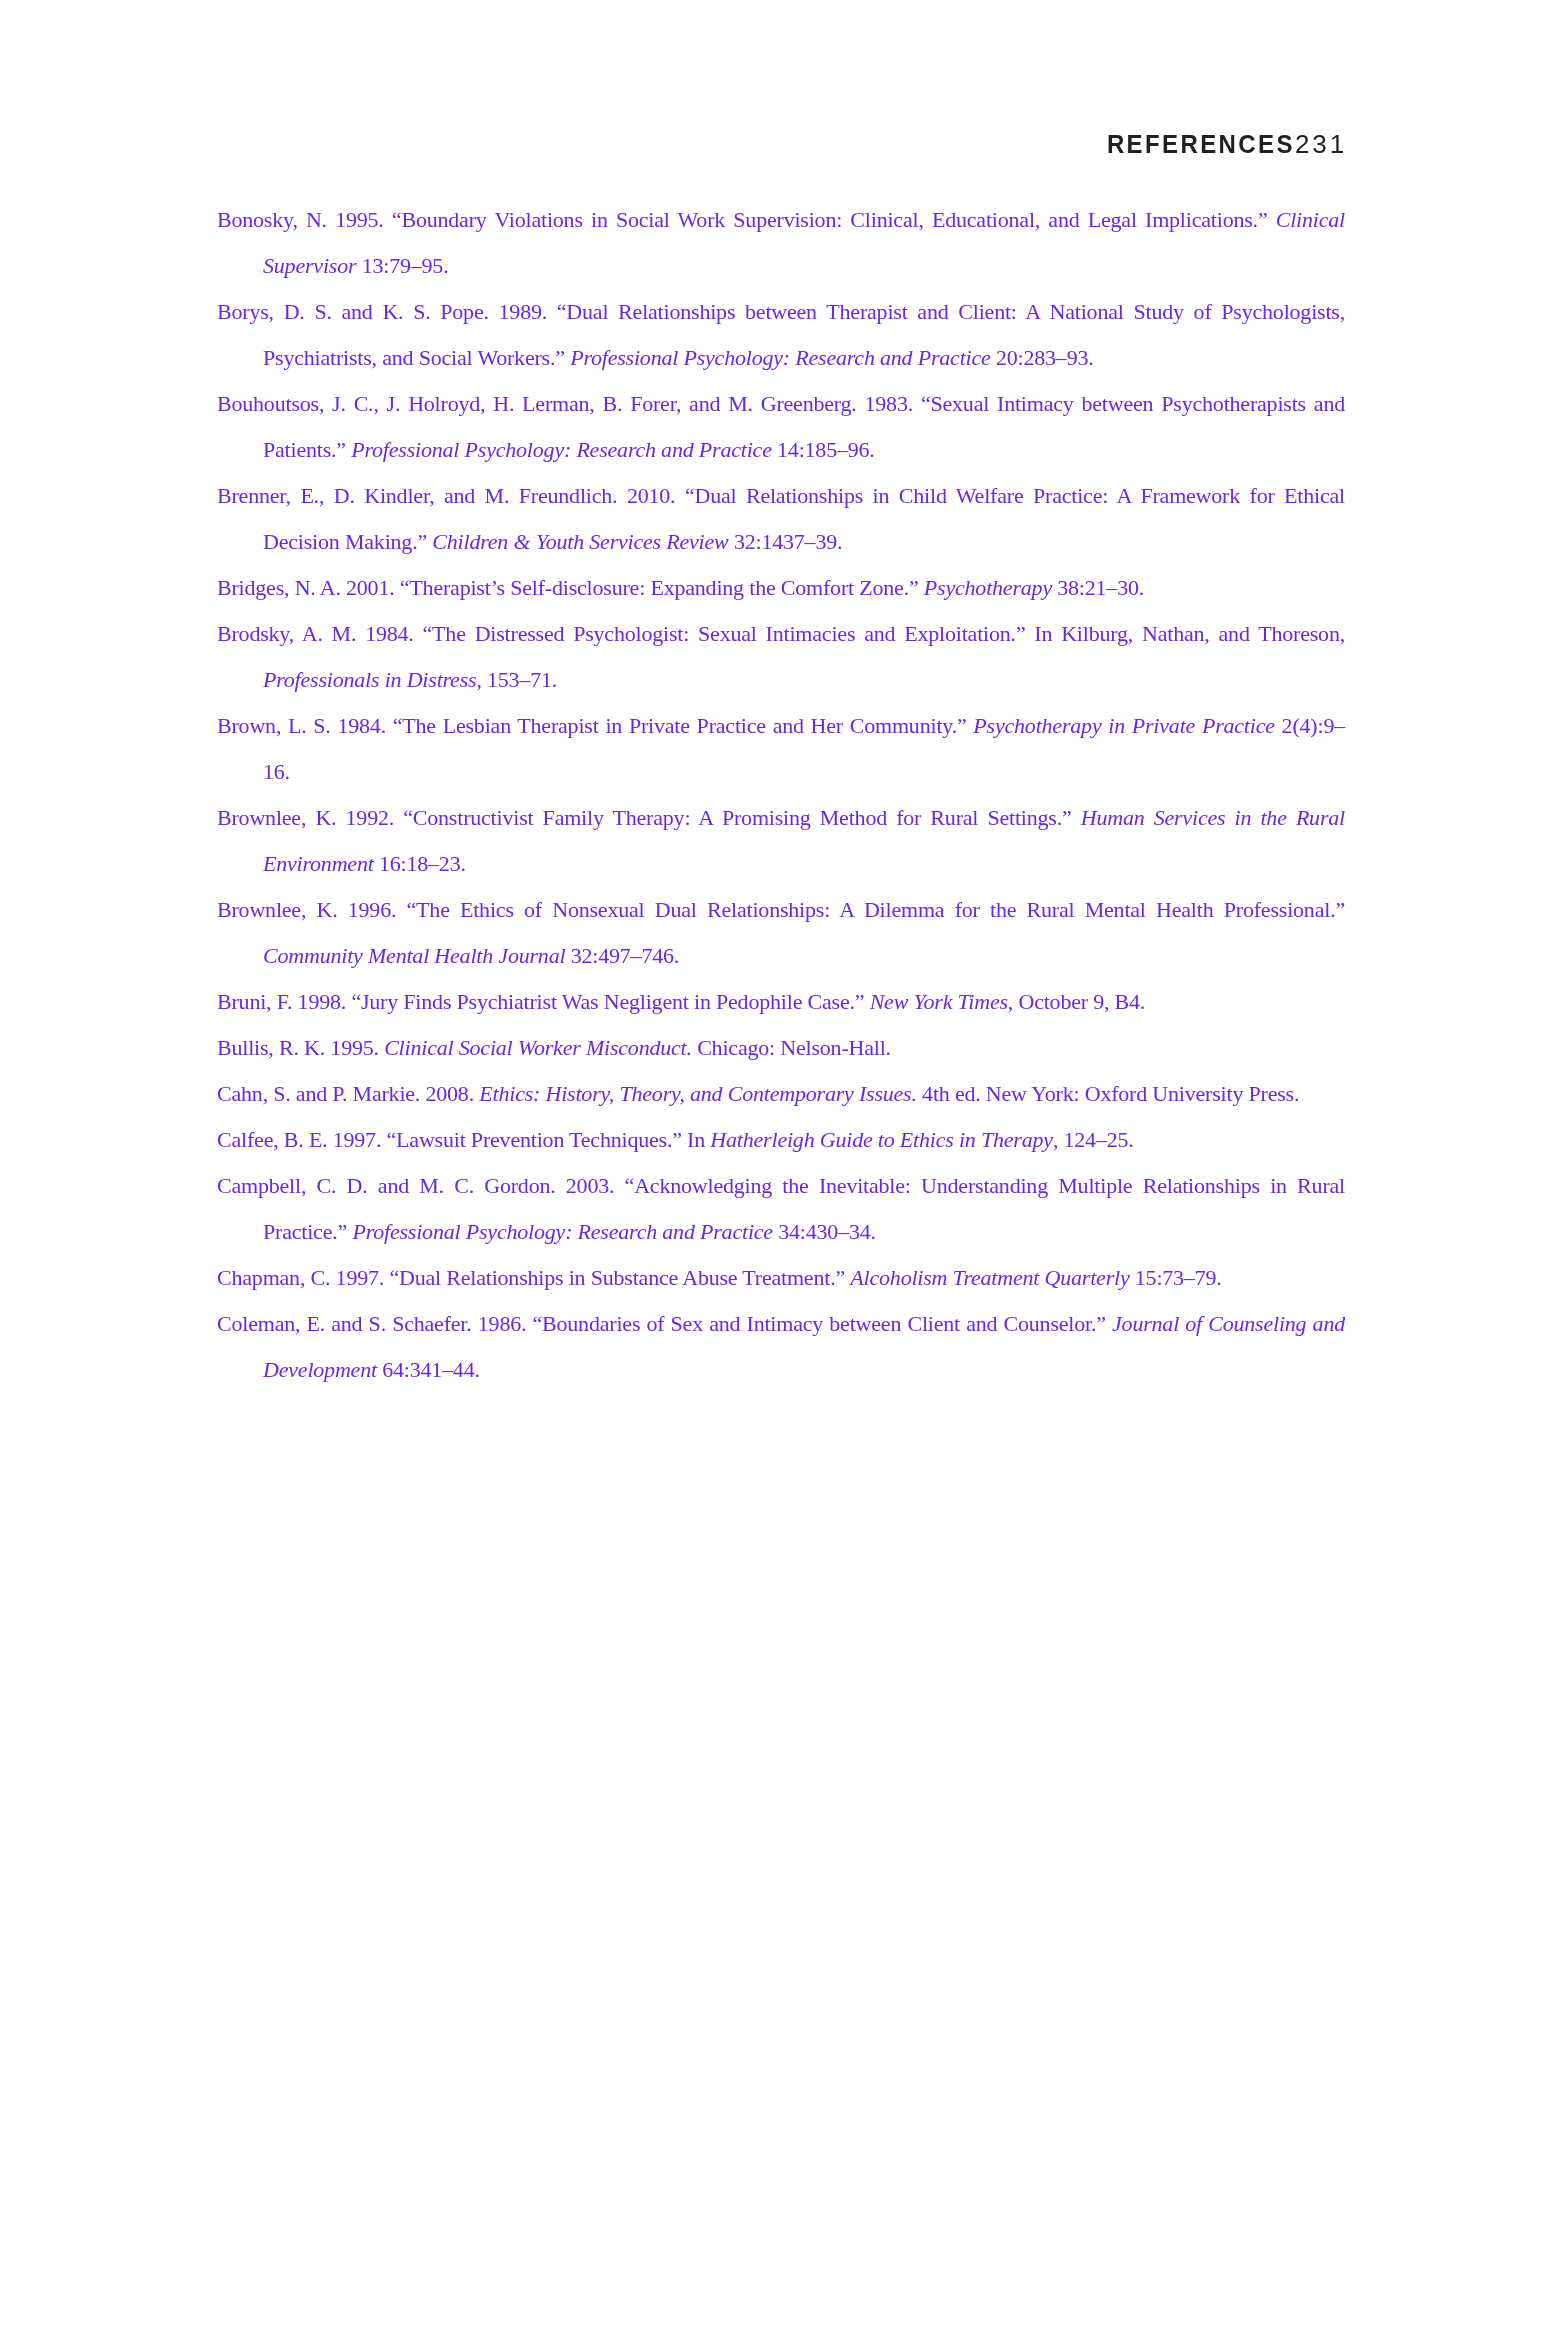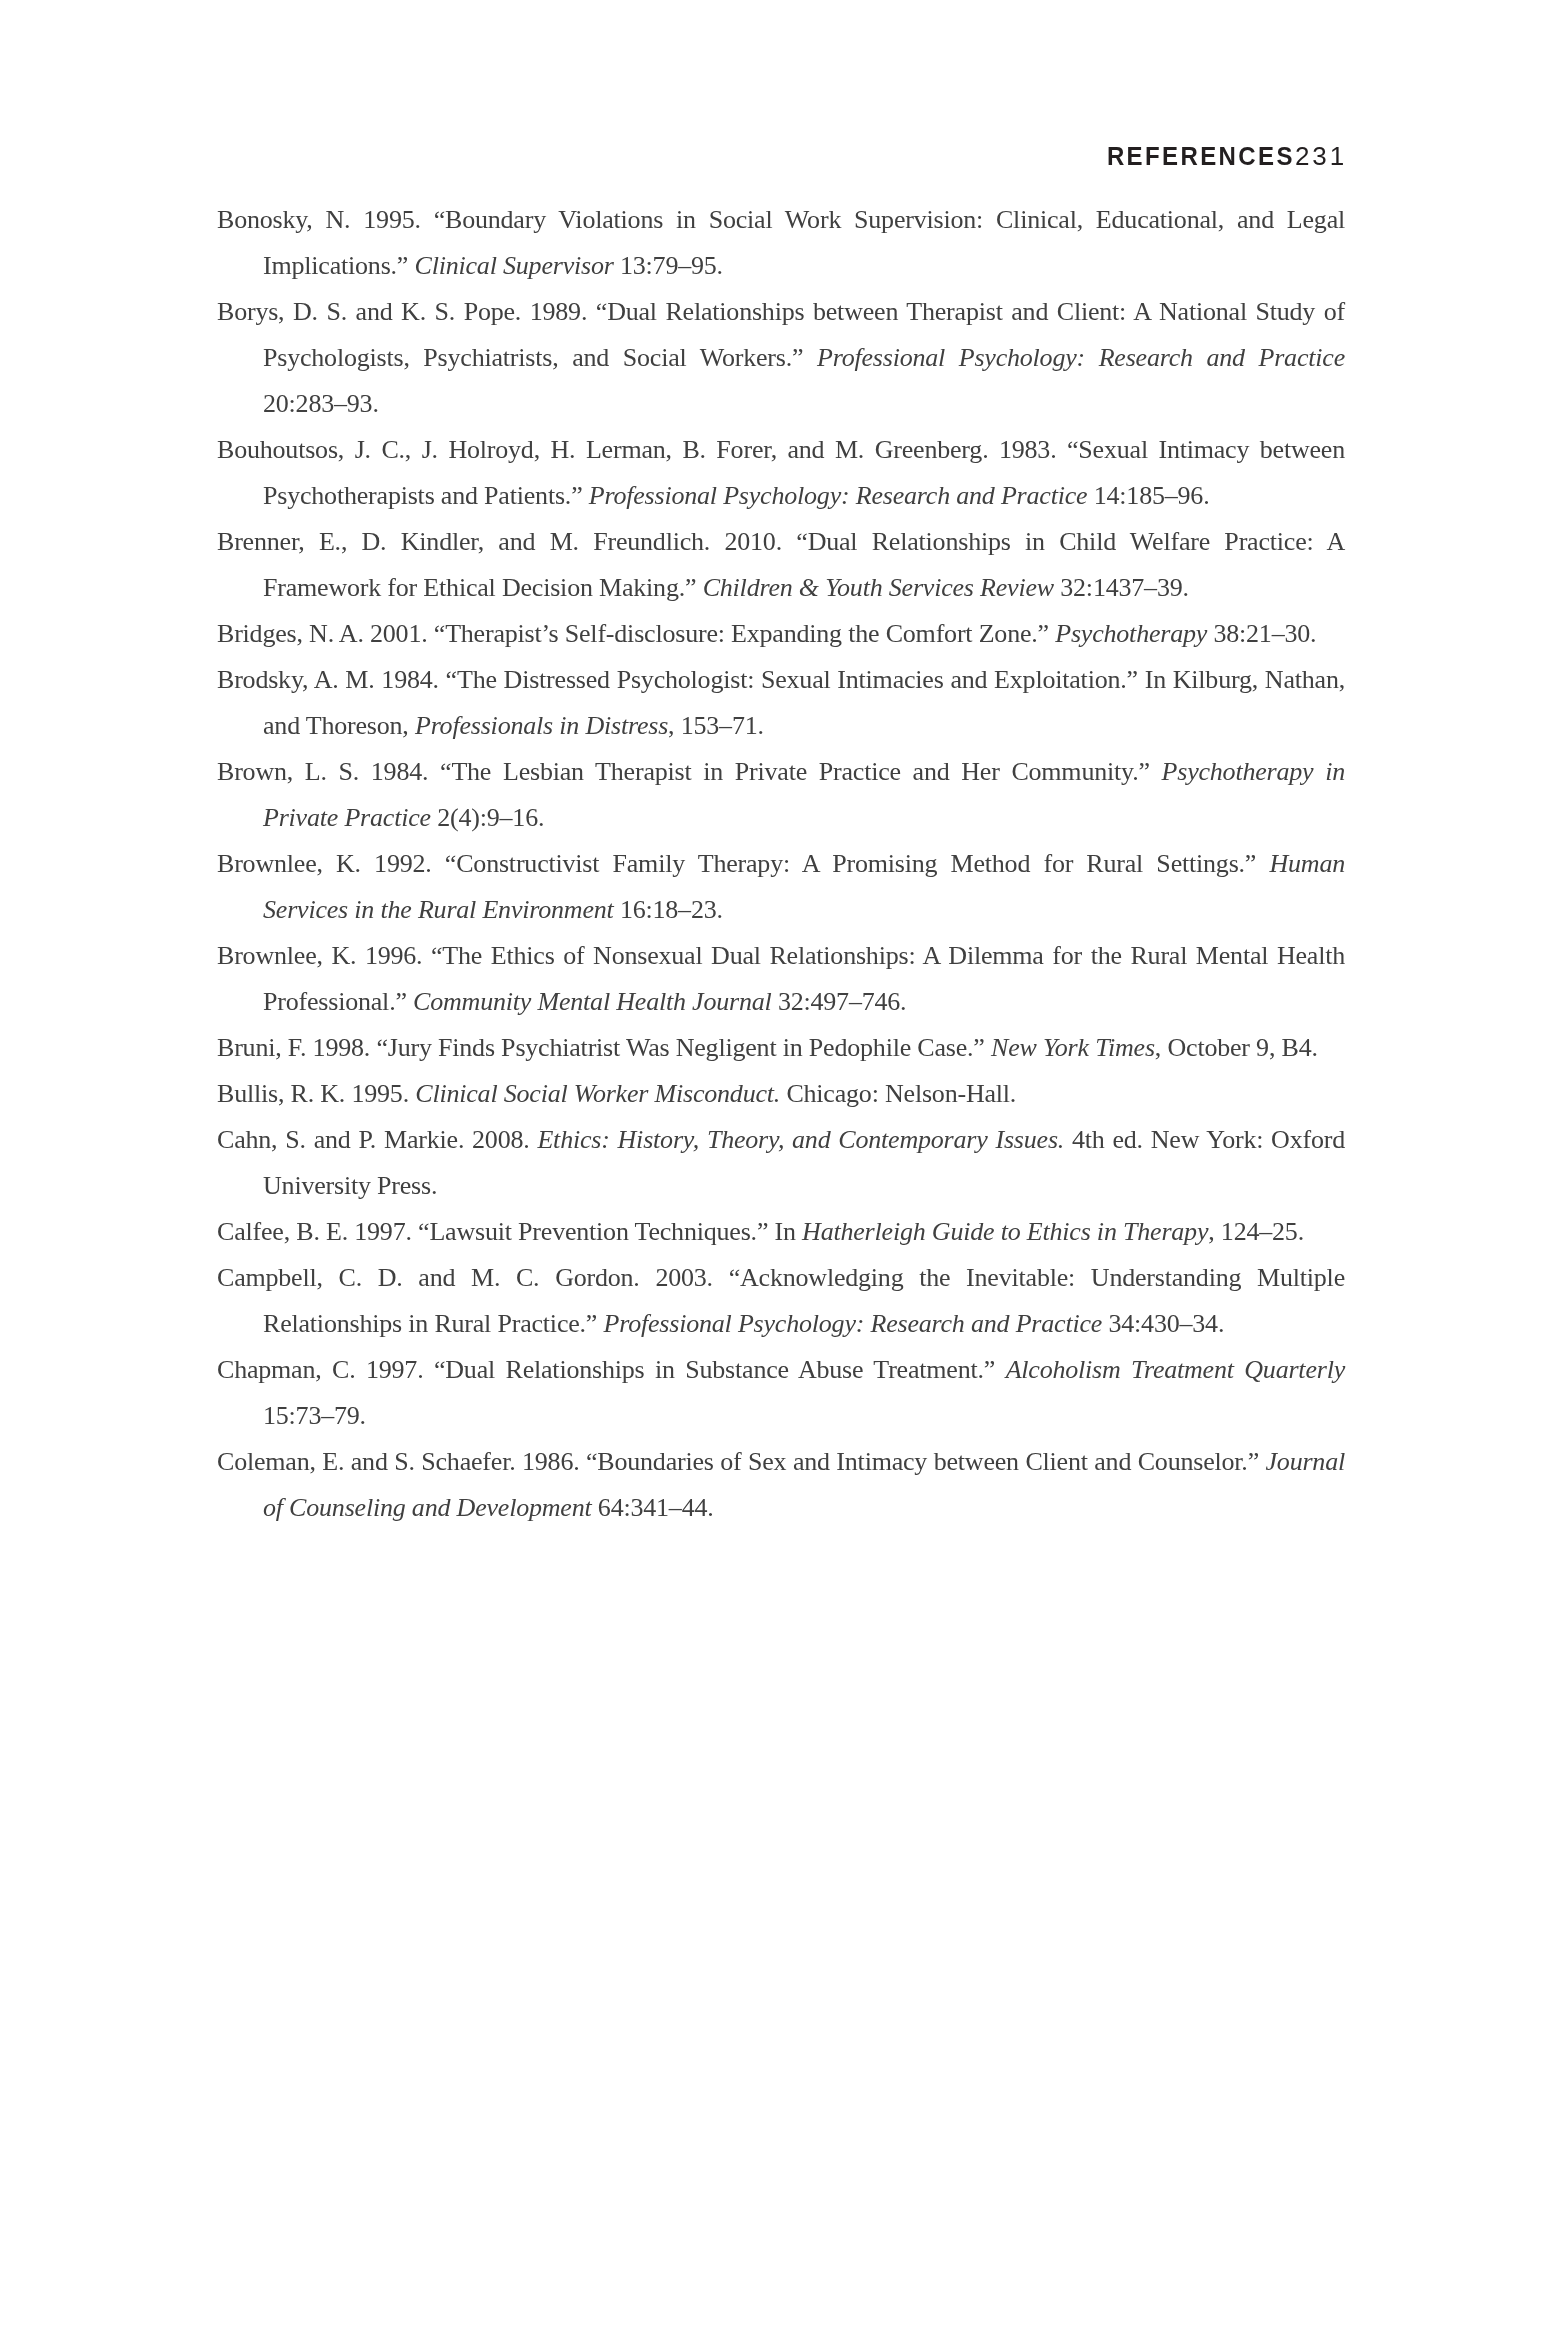--- a/index.html
+++ b/index.html
@@ -34,30 +34,29 @@
     font-weight: 700;
     font-size: 24px;
     letter-spacing: 2.4px;
     transform: scaleY(1.08);
     transform-origin: bottom;
   }
   .rh-page {
     font-weight: 400;
     font-size: 26px;
     letter-spacing: 2.9px;
-    margin-top: 12px;
   }
   .refs {
     position: absolute;
     top: 197px;
     left: 217px;
     width: 1128px;
-    font-size: 26px;
+    font-size: 22px;
     line-height: 46px;
-    color: #404040;
+    color: #6d28d9;
     letter-spacing: -0.2px;
   }
   .ref-entry {
     margin: 0;
     padding-left: 46px;
     text-indent: -46px;
     text-align: justify;
   }
   .ref-entry em {
     font-style: italic;

